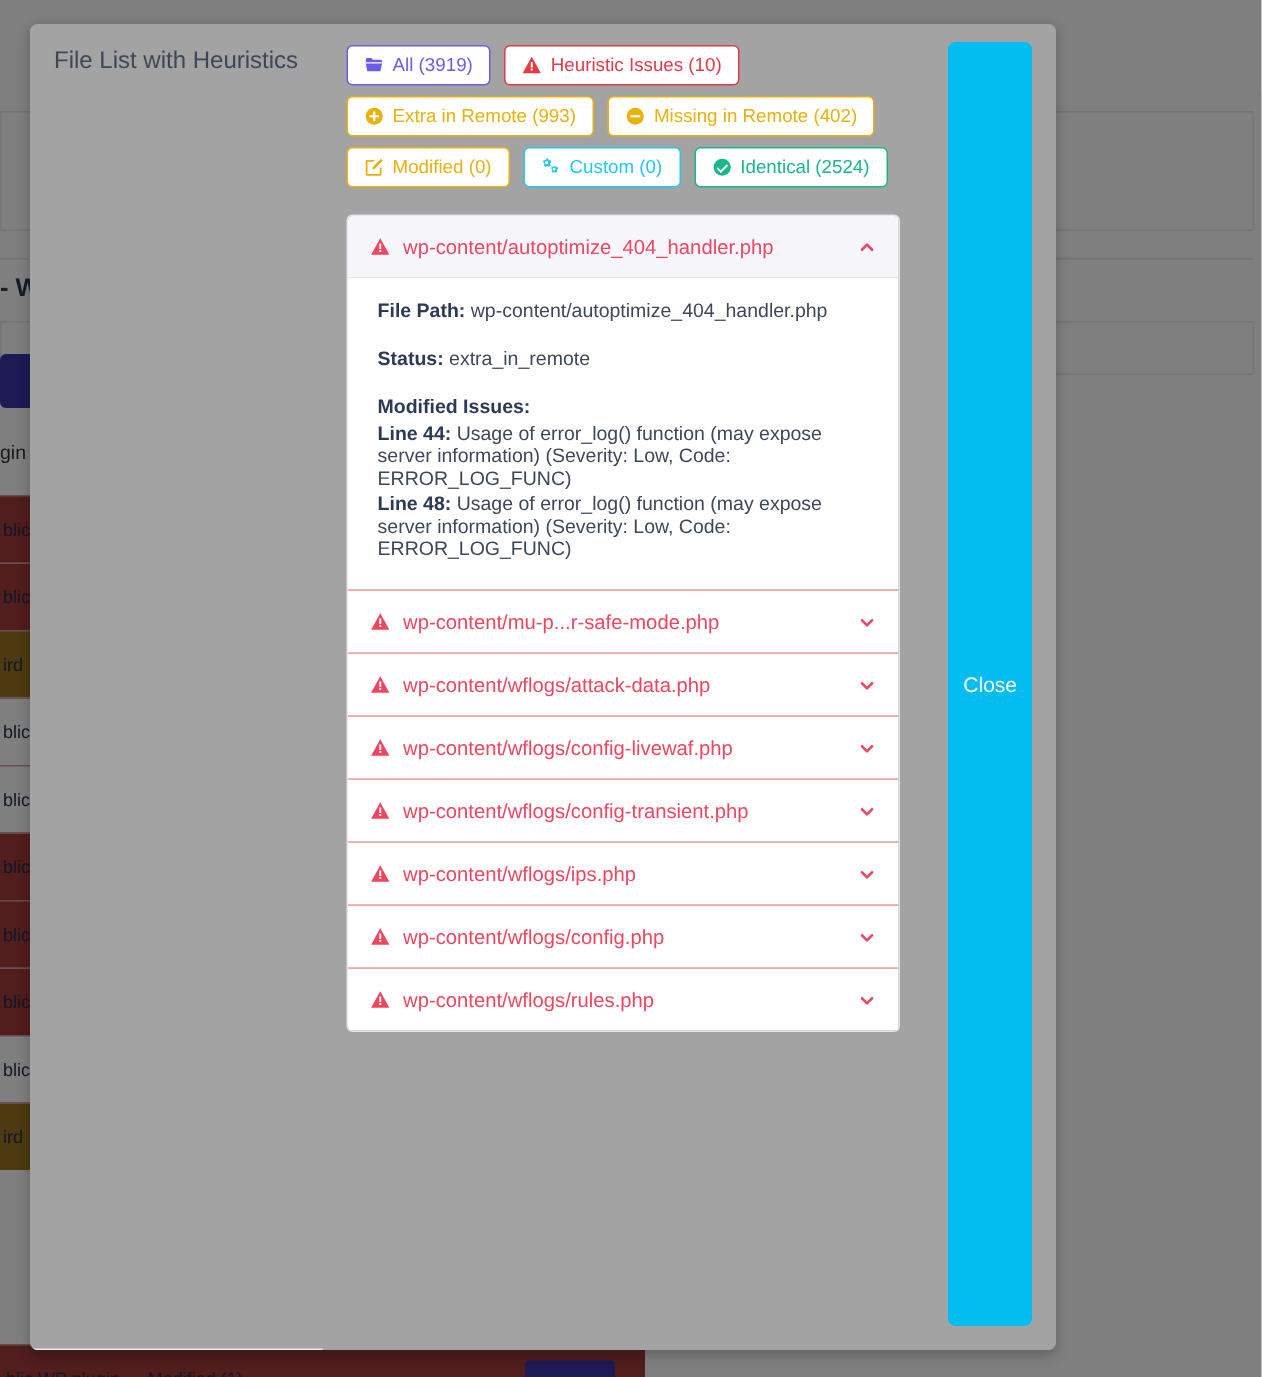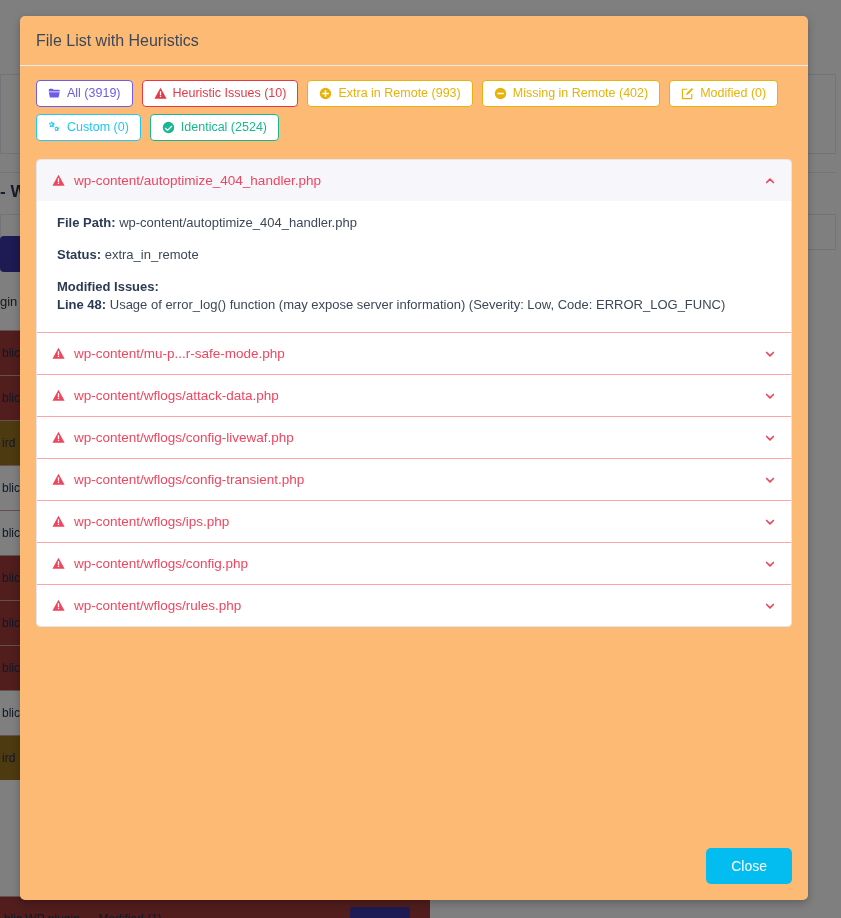--- a/index.html
+++ b/index.html
@@ -63,25 +63,25 @@
   
   #scrim {
     position: absolute; inset: 0;
     background: rgba(0,0,0,0.5);
   }
 
   
   #modal {
     position: absolute;
     left: 20px; top: 16px;
-    width: 788px; height: 884px;
-    background: #fdba74;
+    width: 684px; height: 884px;
+    background: #a3a3a3;
     border-radius: 5px;
     box-shadow: 0 3px 9px rgba(0,0,0,0.25);
-    display: flex; flex-direction: column;
+    display: flex; flex-direction: row;
     overflow: hidden;
   }
   .modal-header {
     flex: 0 0 auto;
     padding: 16px 16px 15px 16px;
     border-bottom: 1px solid #e9ecef;
   }
   .modal-title {
     font-size: 16px; color: #3c4858; font-weight: 400;
   }
@@ -150,21 +150,21 @@
   .acc-body p:last-child { margin-bottom: 0; }
   .acc-body b { font-weight: bold; color: #2b3a55; }
   .issue-list { margin: 0; }
   .issue-line { margin: 0 0 2px 0; }
 
   
   .btn-close {
     background: #04bdf0;
     color: #ffffff;
     border: none; border-radius: 5px;
-    padding: 10px 25px;
+    padding: 10px 10px;
     font-size: 14px;
     cursor: pointer;
     font-family: "Liberation Sans", sans-serif;
   }
 </style>
 </head>
 <body>
 
 <div id="bg-page">
   <div class="bg-topbar"></div>
@@ -284,20 +284,21 @@
               <svg width="12" height="12" viewBox="0 0 16 16" fill="none" stroke="#f0455f" stroke-width="2.2" stroke-linecap="round" stroke-linejoin="round">
                 <path d="M3.5 6 8 10.5 12.5 6"></path>
               </svg>
             </span>
           </div>
           <div class="acc-body">
             <p><b>File Path:</b> <span>wp-content/autoptimize_404_handler.php</span></p>
             <p><b>Status:</b> <span>extra_in_remote</span></p>
             <div class="issue-list">
               <div class="issue-line" style="margin-bottom:3px"><b>Modified Issues:</b></div>
+              <div class="issue-line"><b>Line 44:</b> <span>Usage of error_log() function (may expose server information) (Severity: Low, Code: ERROR_LOG_FUNC)</span></div>
               <div class="issue-line"><b>Line 48:</b> <span>Usage of error_log() function (may expose server information) (Severity: Low, Code: ERROR_LOG_FUNC)</span></div>
             </div>
           </div>
         </div>
         <div class="acc-item">
           <div class="acc-head">
             <span class="warn">
               <svg width="13" height="13" viewBox="0 0 16 16" fill="#f0455f">
                 <path d="M8 1 15.5 14.5H.5z"></path>
                 <rect x="7.2" y="5.3" width="1.6" height="4.6" fill="#fff"></rect>

